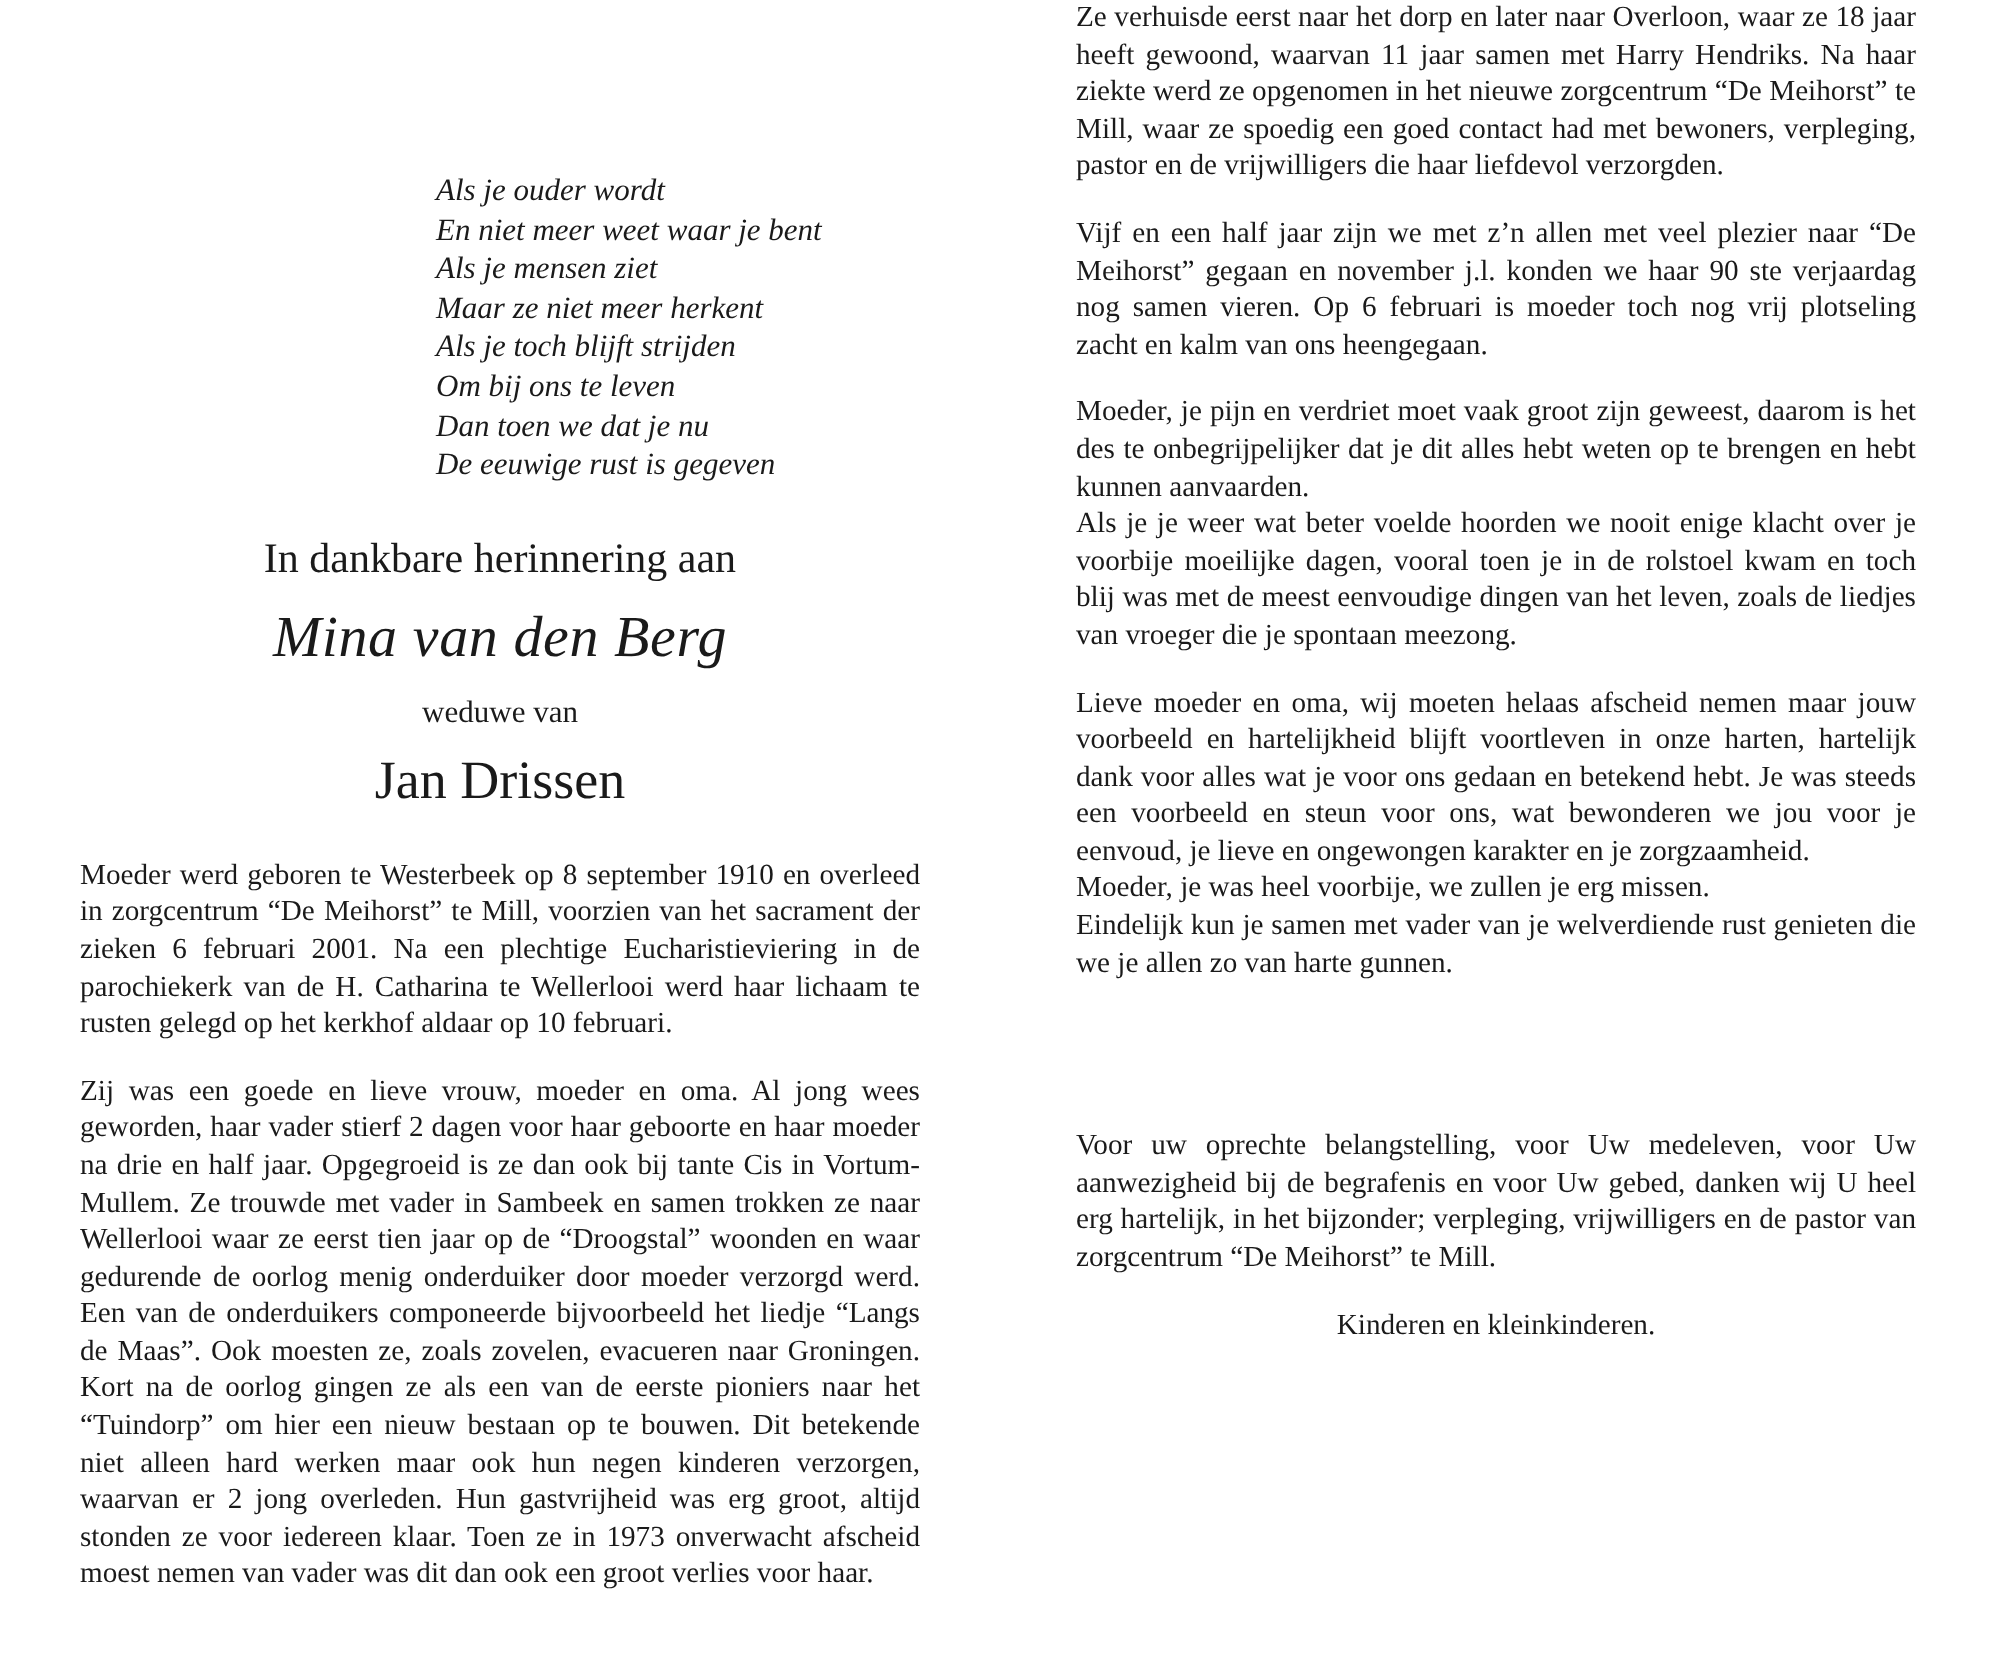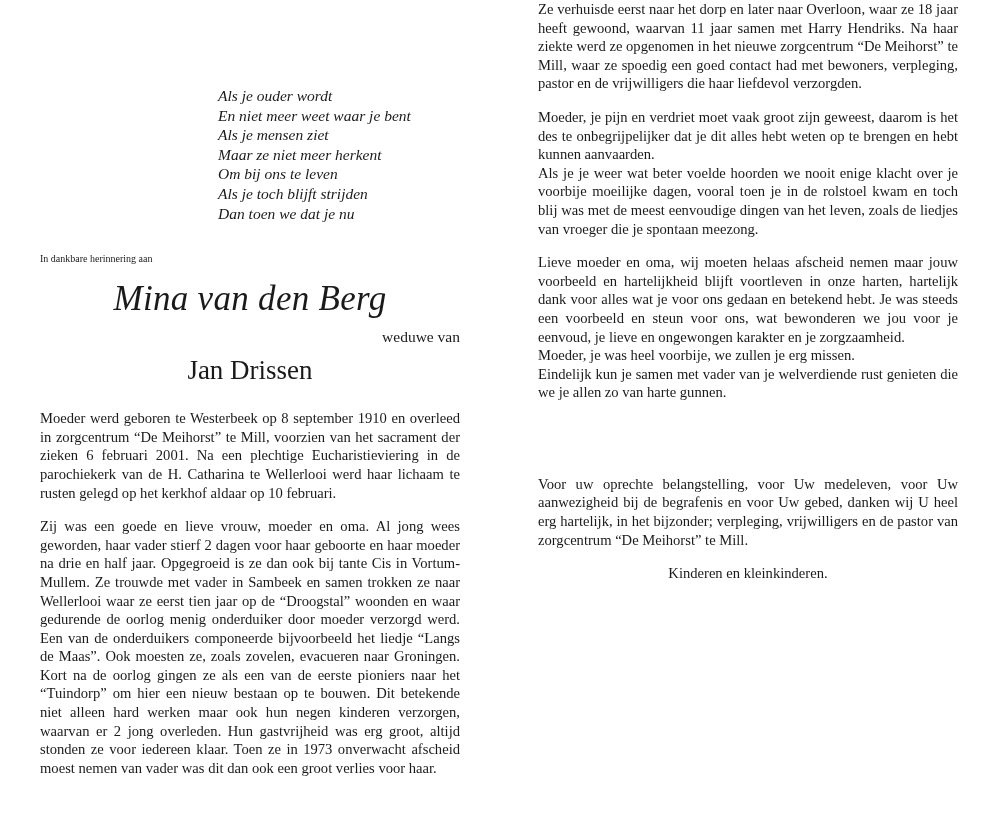--- a/index.html
+++ b/index.html
@@ -41,35 +41,35 @@
     font-size: 15.5px;
     line-height: 19.6px;
     padding-left: 178px;
     margin-bottom: 26px;
   }
   .poem div {
     white-space: nowrap;
   }
 
   .memoriam-line {
-    text-align: left;
-    font-size: 10px;
+    text-align: center;
+    font-size: 21px;
     line-height: 20px;
     margin-bottom: 12px;
   }
   .deceased-name {
     text-align: center;
     font-style: italic;
-    font-size: 35px;
+    font-size: 29px;
     line-height: 36px;
     margin-bottom: 10px;
     letter-spacing: 0.3px;
   }
   .relation-line {
-    text-align: right;
+    text-align: center;
     font-size: 15.5px;
     line-height: 20px;
     margin-bottom: 10px;
   }
   .spouse-name {
     text-align: center;
     font-size: 27px;
     line-height: 26px;
     margin-bottom: 26px;
   }
@@ -100,36 +100,38 @@
 
 <div class="page">
 
   <div class="col col-left">
 
     <div class="poem">
       <div>Als je ouder wordt</div>
       <div>En niet meer weet waar je bent</div>
       <div>Als je mensen ziet</div>
       <div>Maar ze niet meer herkent</div>
+      <div>Als je toch blijft strijden</div>
       <div>Om bij ons te leven</div>
-      <div>Als je toch blijft strijden</div>
       <div>Dan toen we dat je nu</div>
+      <div>De eeuwige rust is gegeven</div>
     </div>
 
     <div class="memoriam-line">In dankbare herinnering aan</div>
     <div class="deceased-name">Mina van den Berg</div>
     <div class="relation-line">weduwe van</div>
     <div class="spouse-name">Jan Drissen</div>
 
     <p class="body-par">Moeder werd geboren te Westerbeek op 8 september 1910 en overleed in zorgcentrum “De Meihorst” te Mill, voorzien van het sacrament der zieken 6 februari 2001. Na een plechtige Eucharistieviering in de parochiekerk van de H. Catharina te Wellerlooi werd haar lichaam te rusten gelegd op het kerkhof aldaar op 10 februari.</p>
     <p class="body-par">Zij was een goede en lieve vrouw, moeder en oma. Al jong wees geworden, haar vader stierf 2 dagen voor haar geboorte en haar moeder na drie en half jaar. Opgegroeid is ze dan ook bij tante Cis in Vortum-Mullem. Ze trouwde met vader in Sambeek en samen trokken ze naar Wellerlooi waar ze eerst tien jaar op de “Droogstal” woonden en waar gedurende de oorlog menig onderduiker door moeder verzorgd werd. Een van de onderduikers componeerde bijvoorbeeld het liedje “Langs de Maas”. Ook moesten ze, zoals zovelen, evacueren naar Groningen. Kort na de oorlog gingen ze als een van de eerste pioniers naar het “Tuindorp” om hier een nieuw bestaan op te bouwen. Dit betekende niet alleen hard werken maar ook hun negen kinderen verzorgen, waarvan er 2 jong overleden. Hun gastvrijheid was erg groot, altijd stonden ze voor iedereen klaar. Toen ze in 1973 onverwacht afscheid moest nemen van vader was dit dan ook een groot verlies voor haar.</p>
   </div>
 
   <div class="col col-right">
     <p class="body-par">Ze verhuisde eerst naar het dorp en later naar Overloon, waar ze 18 jaar heeft gewoond, waarvan 11 jaar samen met Harry Hendriks. Na haar ziekte werd ze opgenomen in het nieuwe zorgcentrum “De Meihorst” te Mill, waar ze spoedig een goed contact had met bewoners, verpleging, pastor en de vrijwilligers die haar liefdevol verzorgden.</p>
+    <p class="body-par">Vijf en een half jaar zijn we met z’n allen met veel plezier naar “De Meihorst” gegaan en november j.l. konden we haar 90 ste verjaardag nog samen vieren. Op 6 februari is moeder toch nog vrij plotseling zacht en kalm van ons heengegaan.</p>
     <p class="body-par tight">Moeder, je pijn en verdriet moet vaak groot zijn geweest, daarom is het des te onbegrijpelijker dat je dit alles hebt weten op te brengen en hebt kunnen aanvaarden.</p>
     <p class="body-par">Als je je weer wat beter voelde hoorden we nooit enige klacht over je voorbije moeilijke dagen, vooral toen je in de rolstoel kwam en toch blij was met de meest eenvoudige dingen van het leven, zoals de liedjes van vroeger die je spontaan meezong.</p>
     <p class="body-par tight">Lieve moeder en oma, wij moeten helaas afscheid nemen maar jouw voorbeeld en hartelijkheid blijft voortleven in onze harten, hartelijk dank voor alles wat je voor ons gedaan en betekend hebt. Je was steeds een voorbeeld en steun voor ons, wat bewonderen we jou voor je eenvoud, je lieve en ongewongen karakter en je zorgzaamheid.</p>
     <p class="body-par tight">Moeder, je was heel voorbije, we zullen je erg missen.</p>
     <p class="body-par">Eindelijk kun je samen met vader van je welverdiende rust genieten die we je allen zo van harte gunnen.</p>
 
     <div class="right-spacer-large"></div>
 
     <p class="body-par">Voor uw oprechte belangstelling, voor Uw medeleven, voor Uw aanwezigheid bij de begrafenis en voor Uw gebed, danken wij U heel erg hartelijk, in het bijzonder; verpleging, vrijwilligers en de pastor van zorgcentrum “De Meihorst” te Mill.</p>
 

